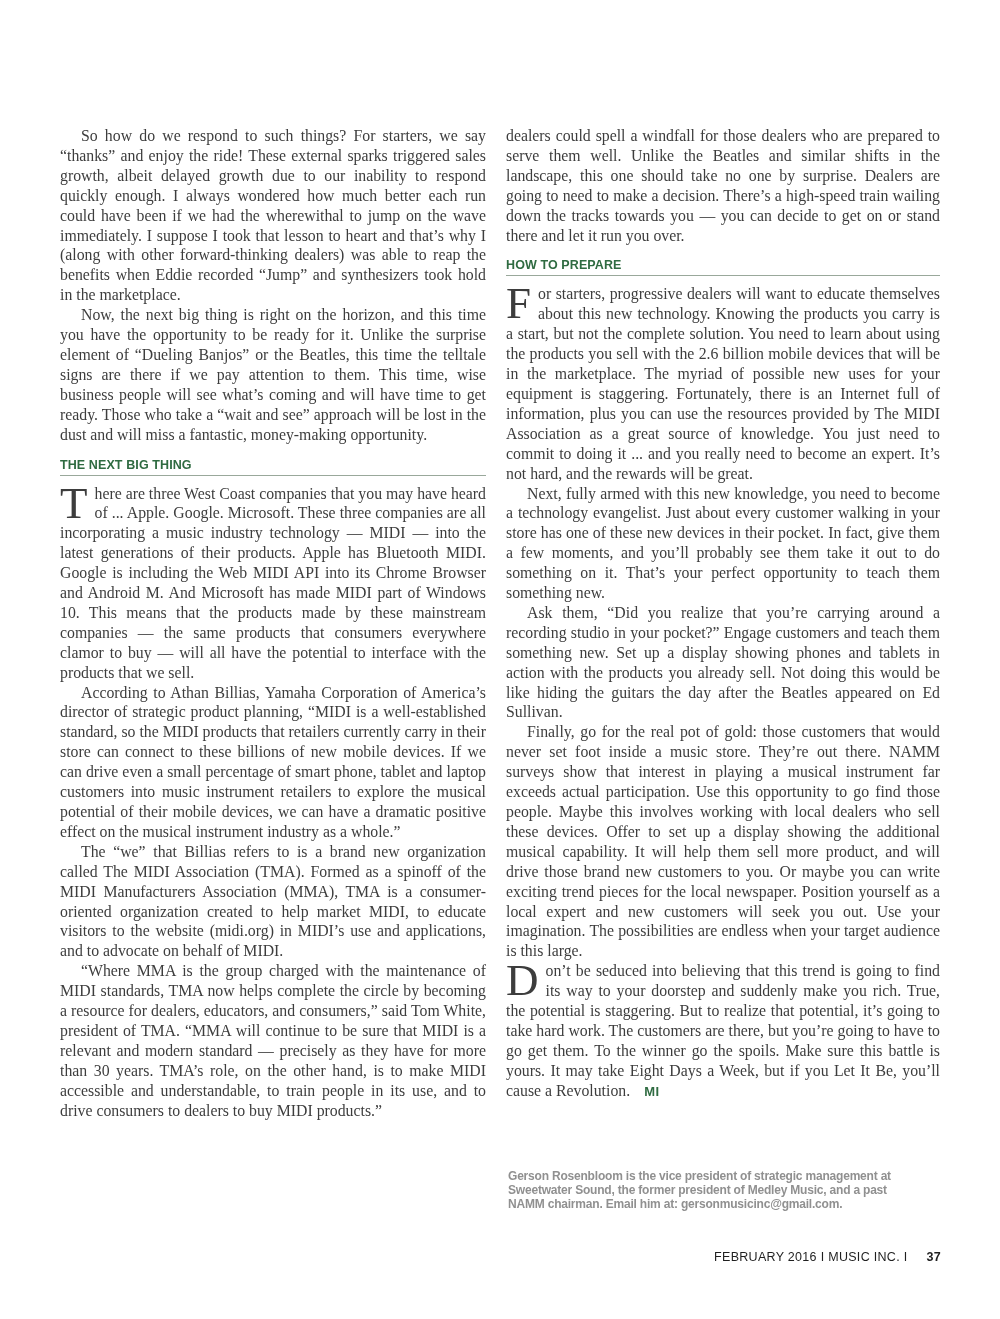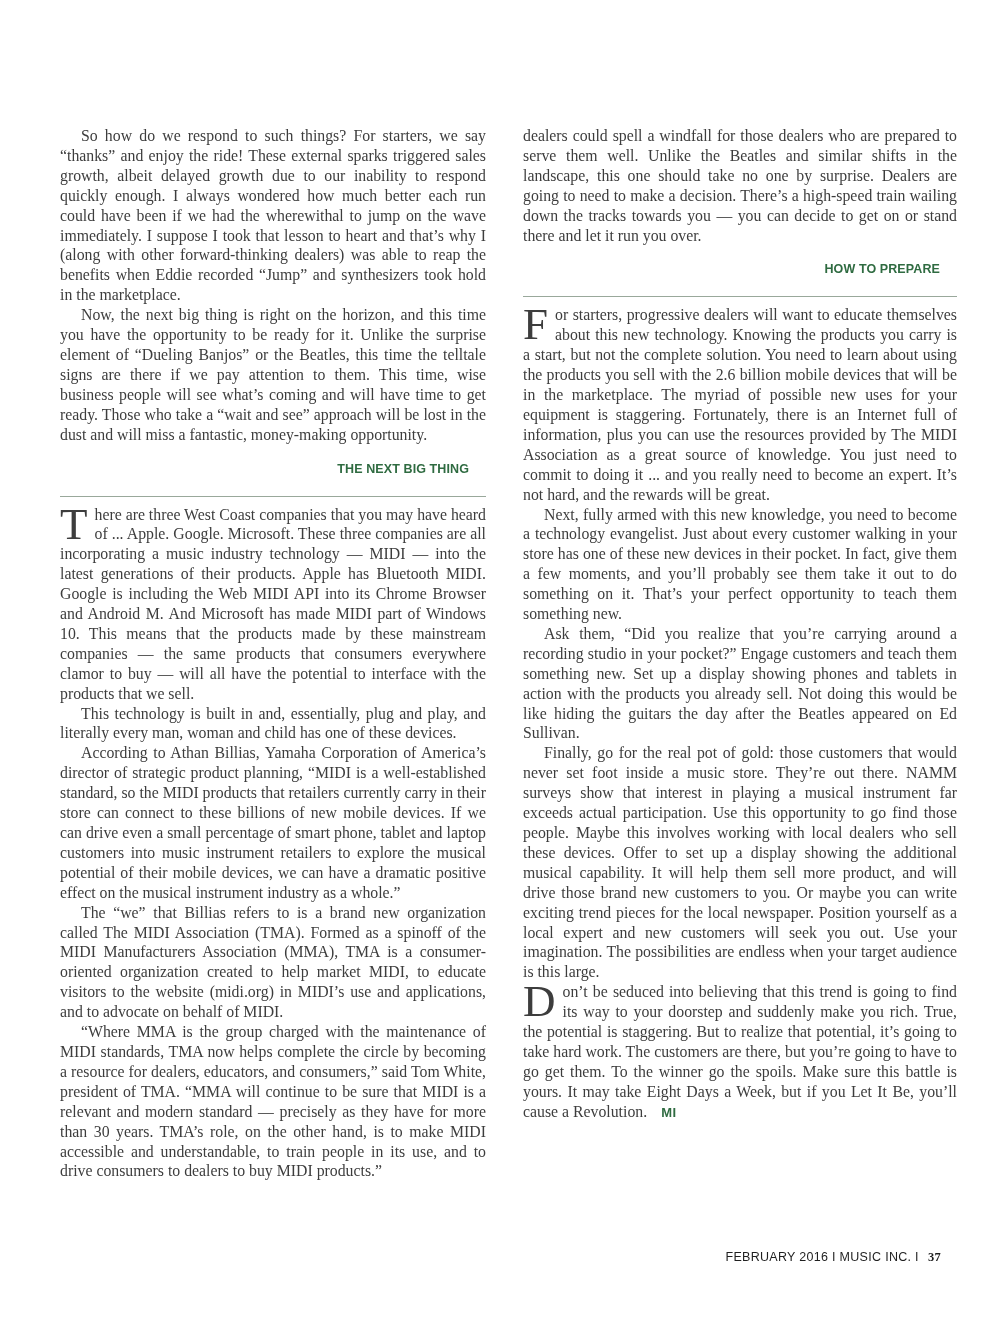--- a/index.html
+++ b/index.html
@@ -9,46 +9,45 @@
     height: 1319px;
     background: #ffffff;
     overflow: hidden;
     font-family: "Liberation Serif", serif;
   }
   .col {
     position: absolute;
     top: 126px;
   }
   .col-left  { left: 60px;  width: 426px; }
-  .col-right { left: 523px; width: 434px; }
+  .col-right { left: 506px; width: 434px; }
 
   .body-para {
     margin: 0;
     font-size: 15.8px;
     line-height: 19.9px;
     color: #3d3d3d;
     text-align: justify;
     hyphens: auto;
     -webkit-hyphens: auto;
   }
   .indent { text-indent: 21px; }
 
   .section-head {
     margin: 13px 0 8px 0;
     border-bottom: 1px solid #99a89b;
     padding-bottom: 3px;
   }
   .section-head h3 {
-    margin: 17px;
+    margin: 0;
     font-family: "Liberation Sans", sans-serif;
     font-size: 12.5px;
     font-weight: bold;
     letter-spacing: 0.1px;
     color: #2f6b41;
-    text-align: right;
   }
 
   .dropcap {
     float: left;
     font-family: "Liberation Serif", serif;
     font-weight: normal;
     font-size: 45px;
     line-height: 36px;
     padding: 1px 7px 0 0;
     color: #3d3d3d;
@@ -79,37 +78,36 @@
   .footer {
     position: absolute;
     right: 59px;
     top: 1250px;
     font-family: "Liberation Sans", sans-serif;
     font-size: 12.5px;
     letter-spacing: 0.3px;
     color: #1f1f1f;
     white-space: nowrap;
   }
-  .footer .page-num { font-weight: bold; margin-left: 9px; font-family: Liberation Serif, serif; }
+  .footer .page-num { font-weight: bold; margin-left: 19px; }
 </style>
 </head>
 <body>
 
 <div class="page">
 
   <div class="col col-left">
     <p class="body-para indent">So how do we respond to such things? For starters, we say “thanks” and enjoy the ride! These external sparks triggered sales growth, albeit delayed growth due to our inability to respond quickly enough. I always wondered how much better each run could have been if we had the wherewithal to jump on the wave immediately. I suppose I took that lesson to heart and that’s why I (along with other forward-thinking dealers) was able to reap the benefits when Eddie recorded “Jump” and synthesizers took hold in the marketplace.</p>
     <p class="body-para indent">Now, the next big thing is right on the horizon, and this time you have the opportunity to be ready for it. Unlike the surprise element of “Dueling Banjos” or the Beatles, this time the telltale signs are there if we pay attention to them. This time, wise business people will see what’s coming and will have time to get ready. Those who take a “wait and see” approach will be lost in the dust and will miss a fantastic, money-making opportunity.</p>
 
     <div class="section-head">
       <h3>THE NEXT BIG THING</h3>
     </div>
 
     <p class="body-para"><span class="dropcap">T</span><span>here are three West Coast companies that you may have heard of ... Apple. Google. Microsoft. These three companies are all incorporating a music industry technology — MIDI — into the latest generations of their products. Apple has Bluetooth MIDI. Google is including the Web MIDI API into its Chrome Browser and Android M. And Microsoft has made MIDI part of Windows 10. This means that the products made by these mainstream companies — the same products that consumers everywhere clamor to buy — will all have the potential to interface with the products that we sell.</span></p>
-    <p class="body-para indent">This technology is built in and, essentially, plug and play, and literally every man, woman and child has one of these devices.</p>
     <p class="body-para indent">According to Athan Billias, Yamaha Corporation of America’s director of strategic product planning, “MIDI is a well-established standard, so the MIDI products that retailers currently carry in their store can connect to these billions of new mobile devices. If we can drive even a small percentage of smart phone, tablet and laptop customers into music instrument retailers to explore the musical potential of their mobile devices, we can have a dramatic positive effect on the musical instrument industry as a whole.”</p>
     <p class="body-para indent">The “we” that Billias refers to is a brand new organization called The MIDI Association (TMA). Formed as a spinoff of the MIDI Manufacturers Association (MMA), TMA is a consumer-oriented organization created to help market MIDI, to educate visitors to the website (midi.org) in MIDI’s use and applications, and to advocate on behalf of MIDI.</p>
     <p class="body-para indent">“Where MMA is the group charged with the maintenance of MIDI standards, TMA now helps complete the circle by becoming a resource for dealers, educators, and consumers,” said Tom White, president of TMA. “MMA will continue to be sure that MIDI is a relevant and modern standard — precisely as they have for more than 30 years. TMA’s role, on the other hand, is to make MIDI accessible and understandable, to train people in its use, and to drive consumers to dealers to buy MIDI products.”</p>
   </div>
 
   <div class="col col-right">
     <p class="body-para">dealers could spell a windfall for those dealers who are prepared to serve them well. Unlike the Beatles and similar shifts in the landscape, this one should take no one by surprise. Dealers are going to need to make a decision. There’s a high-speed train wailing down the tracks towards you — you can decide to get on or stand there and let it run you over.</p>
 
     <div class="section-head">
       <h3>HOW TO PREPARE</h3>
@@ -117,18 +115,19 @@
 
     <p class="body-para"><span class="dropcap">F</span><span>or starters, progressive dealers will want to educate themselves about this new technology. Knowing the products you carry is a start, but not the complete solution. You need to learn about using the products you sell with the 2.6 billion mobile devices that will be in the marketplace. The myriad of possible new uses for your equipment is staggering. Fortunately, there is an Internet full of information, plus you can use the resources provided by The MIDI Association as a great source of knowledge. You just need to commit to doing it ... and you really need to become an expert. It’s not hard, and the rewards will be great.</span></p>
     <p class="body-para indent">Next, fully armed with this new knowledge, you need to become a technology evangelist. Just about every customer walking in your store has one of these new devices in their pocket. In fact, give them a few moments, and you’ll probably see them take it out to do something on it. That’s your perfect opportunity to teach them something new.</p>
     <p class="body-para indent">Ask them, “Did you realize that you’re carrying around a recording studio in your pocket?” Engage customers and teach them something new. Set up a display showing phones and tablets in action with the products you already sell. Not doing this would be like hiding the guitars the day after the Beatles appeared on Ed Sullivan.</p>
     <p class="body-para indent">Finally, go for the real pot of gold: those customers that would never set foot inside a music store. They’re out there. NAMM surveys show that interest in playing a musical instrument far exceeds actual participation. Use this opportunity to go find those people. Maybe this involves working with local dealers who sell these devices. Offer to set up a display showing the additional musical capability. It will help them sell more product, and will drive those brand new customers to you. Or maybe you can write exciting trend pieces for the local newspaper. Position yourself as a local expert and new customers will seek you out. Use your imagination. The possibilities are endless when your target audience is this large.</p>
 
 
     <p class="body-para"><span class="dropcap">D</span><span>on’t be seduced into believing that this trend is going to find its way to your doorstep and suddenly make you rich. True, the potential is staggering. But to realize that potential, it’s going to take hard work. The customers are there, but you’re going to have to go get them. To the winner go the spoils. Make sure this battle is yours. It may take Eight Days a Week, but if you Let It Be, you’ll cause a Revolution.</span><span class="end-mark">MI</span></p>
   </div>
 
+  <div class="bio">Gerson Rosenbloom is the vice president of strategic management at Sweetwater Sound, the former president of Medley Music, and a past NAMM chairman. Email him at: gersonmusicinc@gmail.com.</div>
 
   <div class="footer">
     <span>FEBRUARY 2016 I MUSIC INC. I</span><span class="page-num">37</span>
   </div>
 
 </div>
 
 </body></html>

